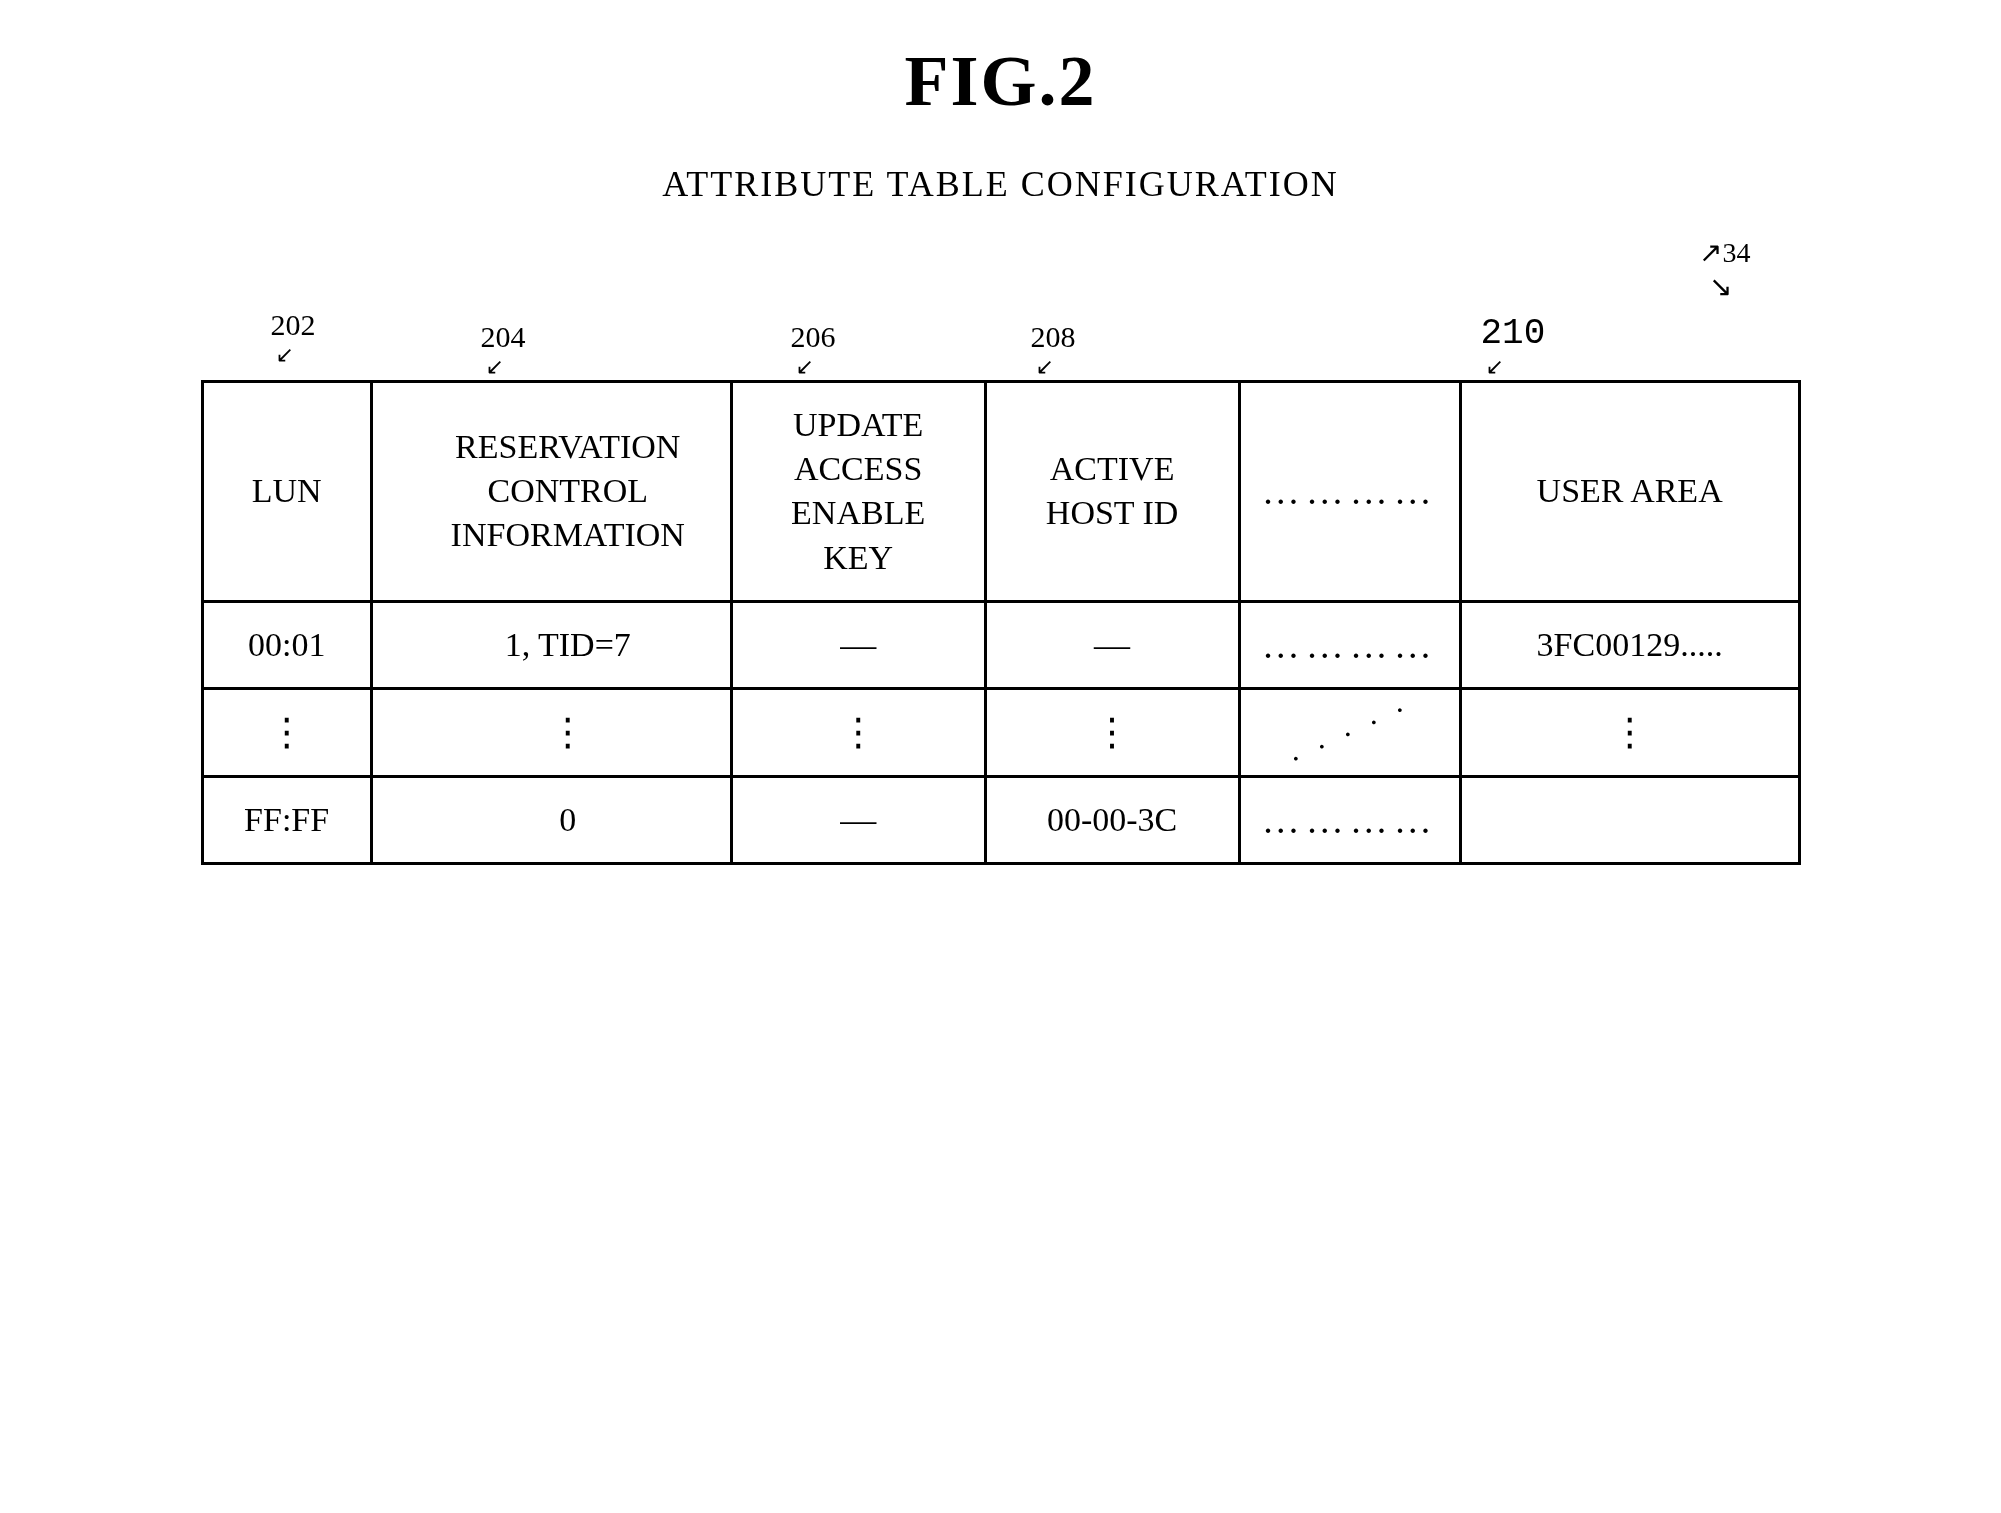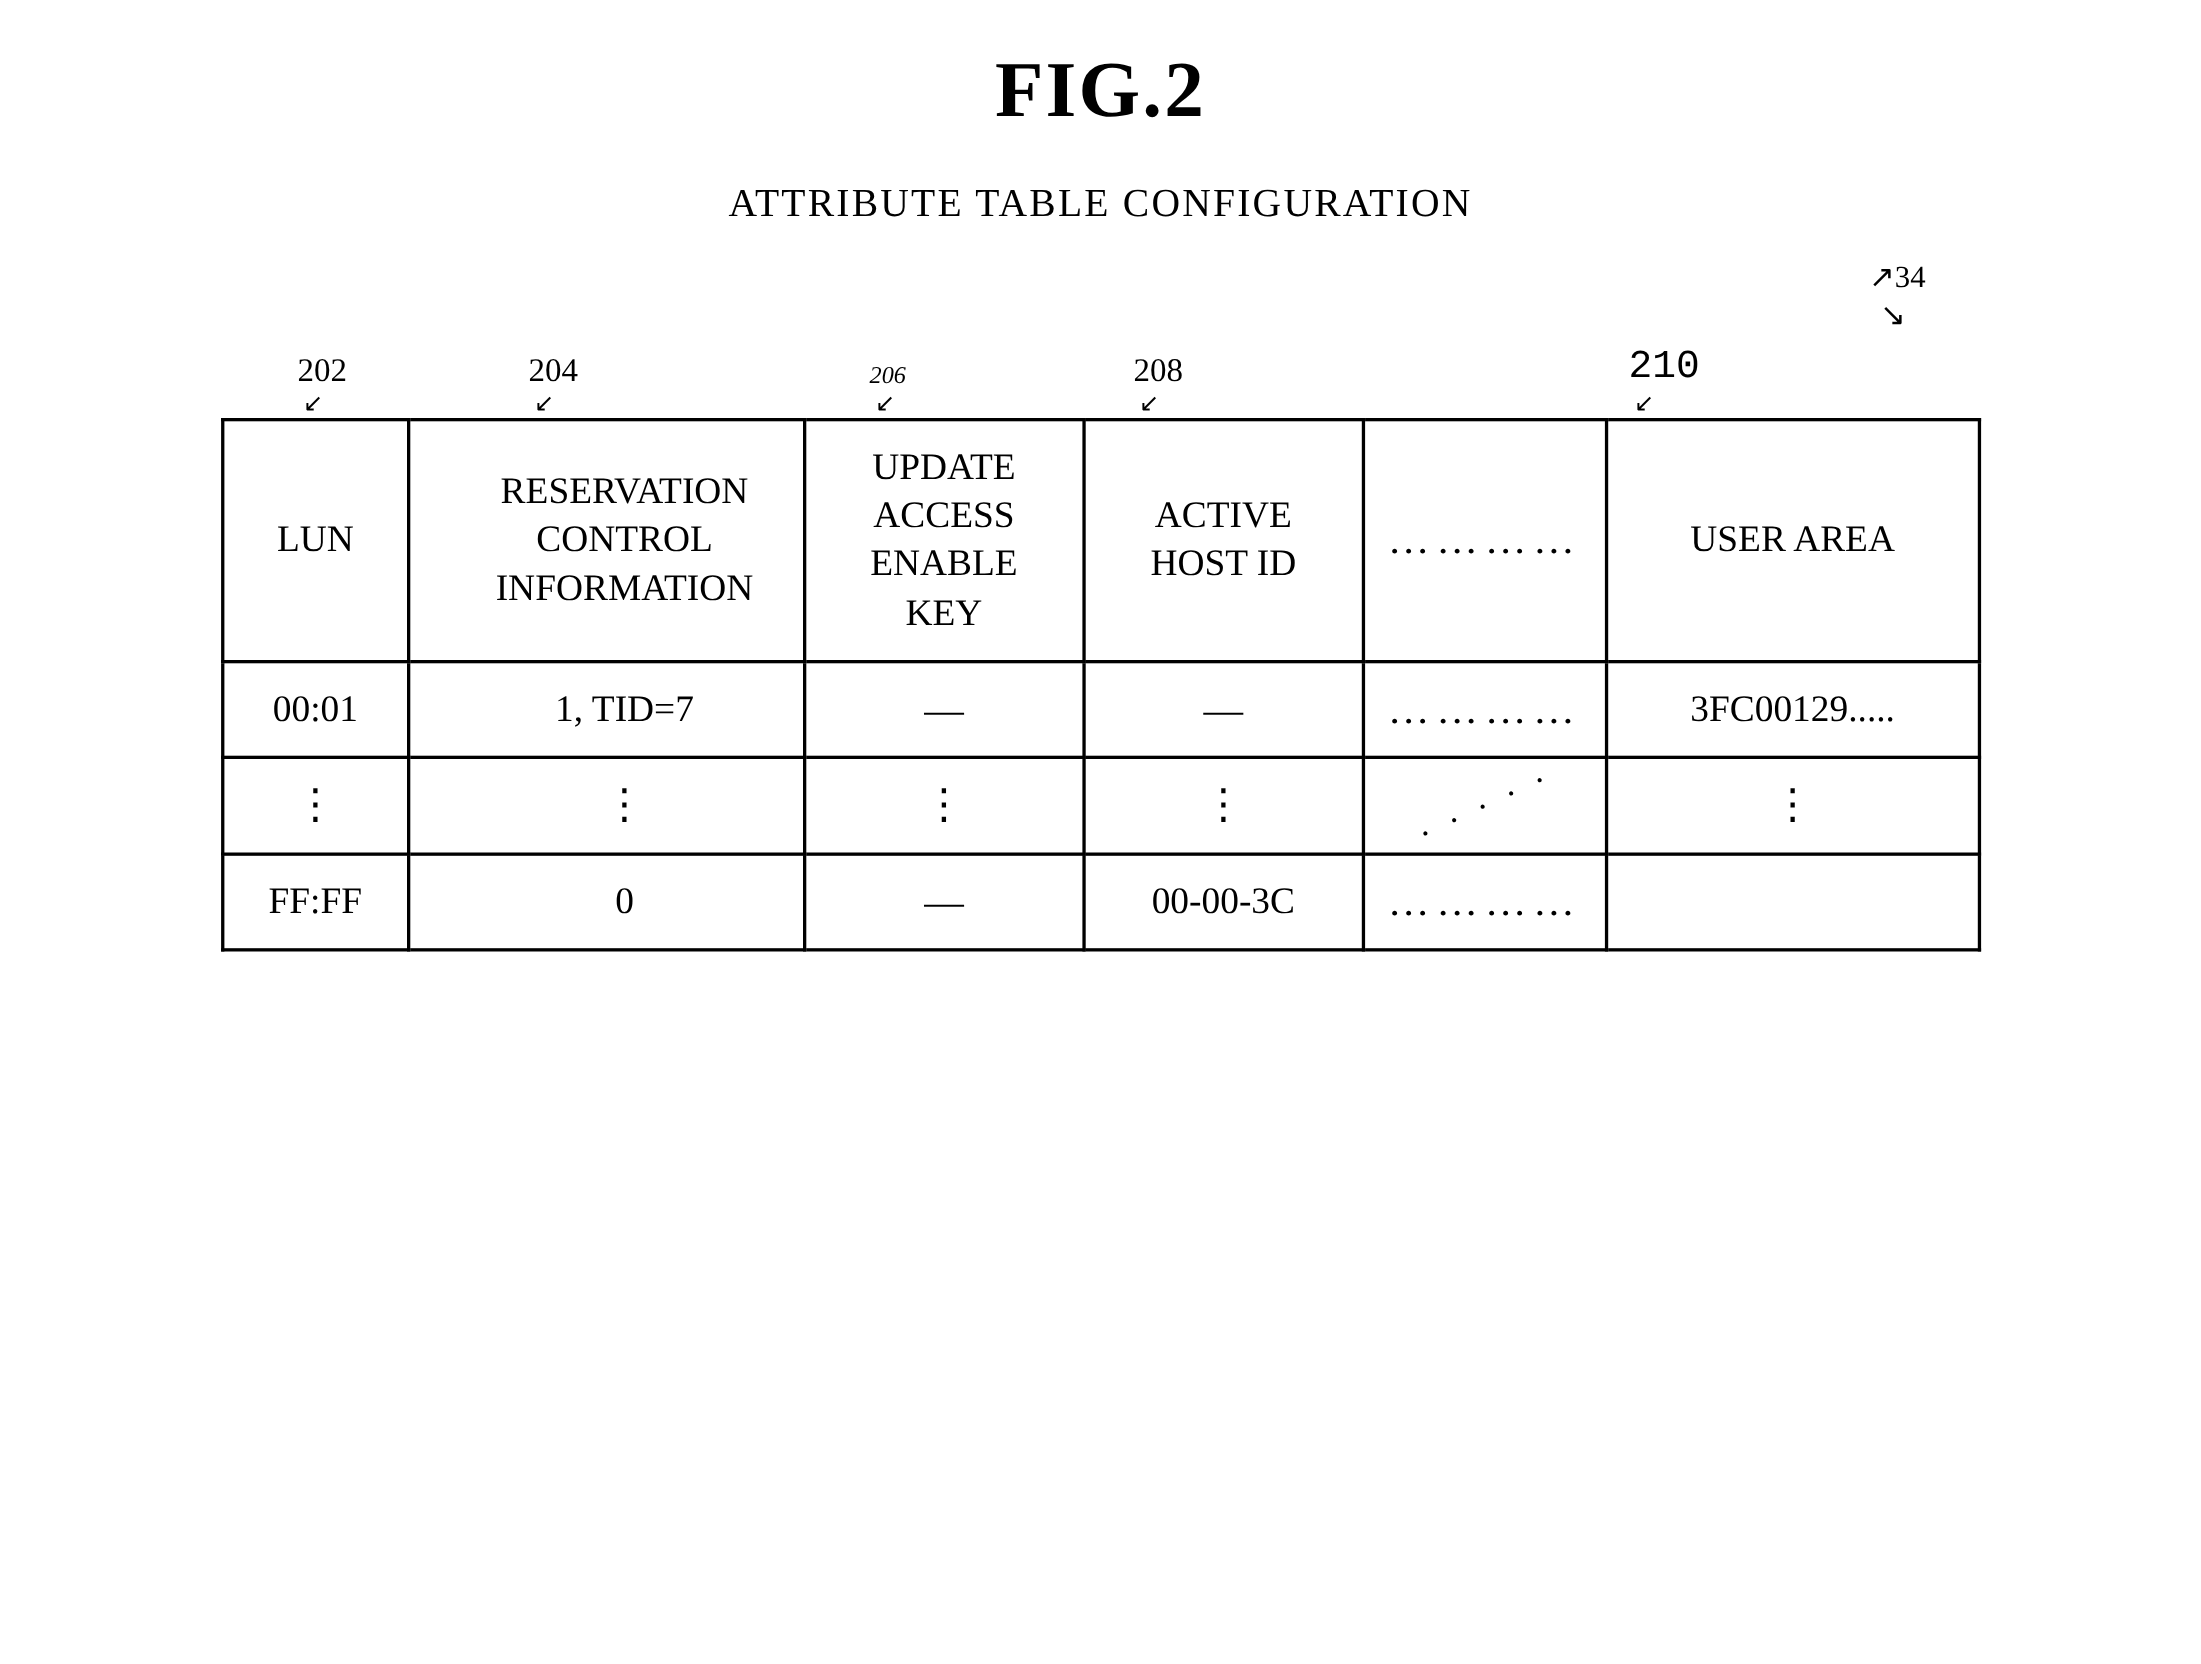--- a/index.html
+++ b/index.html
@@ -103,34 +103,34 @@
       <span style="font-size:28px; position:relative;">
         ↗34
         <br>
         <span style="font-size:28px; margin-left:10px;">↘</span>
       </span>
     </div>
   </div>
 
   <div style="position:relative; width:1600px; height:75px; margin-bottom:0px;">
 
-    <div style="position:absolute; left:70px; bottom:0;">
+    <div style="position:absolute; left:70px; bottom:12px;">
       <span style="font-size:30px;">202</span>
       <br>
       <span style="font-size:22px; margin-left:5px;">↙</span>
     </div>
 
     <div style="position:absolute; left:280px; bottom:0;">
       <span style="font-size:30px;">204</span>
       <br>
       <span style="font-size:22px; margin-left:5px;">↙</span>
     </div>
 
     <div style="position:absolute; left:590px; bottom:0;">
-      <span style="font-size:22px;font-style:italic;">206</span>
+      <span style="font-size:30px;">206</span>
       <br>
       <span style="font-size:22px; margin-left:5px;">↙</span>
     </div>
 
     <div style="position:absolute; left:830px; bottom:0;">
       <span style="font-size:30px;">208</span>
       <br>
       <span style="font-size:22px; margin-left:5px;">↙</span>
     </div>
 

